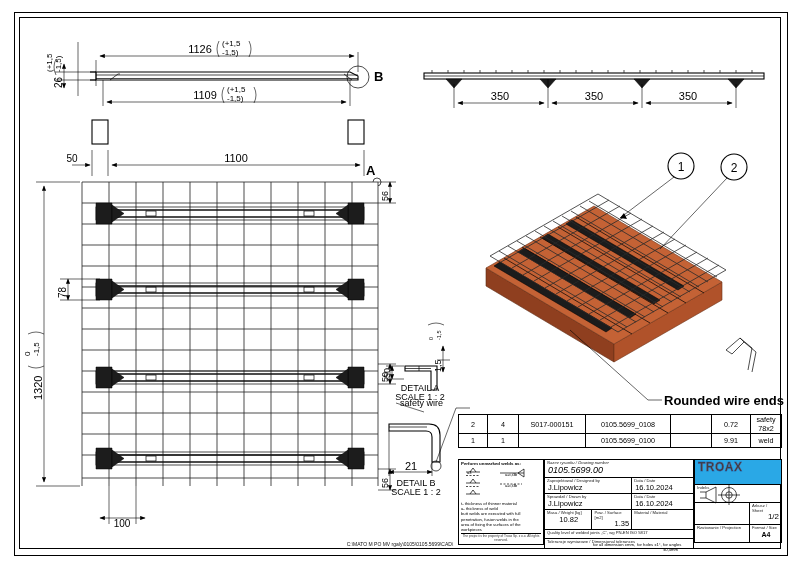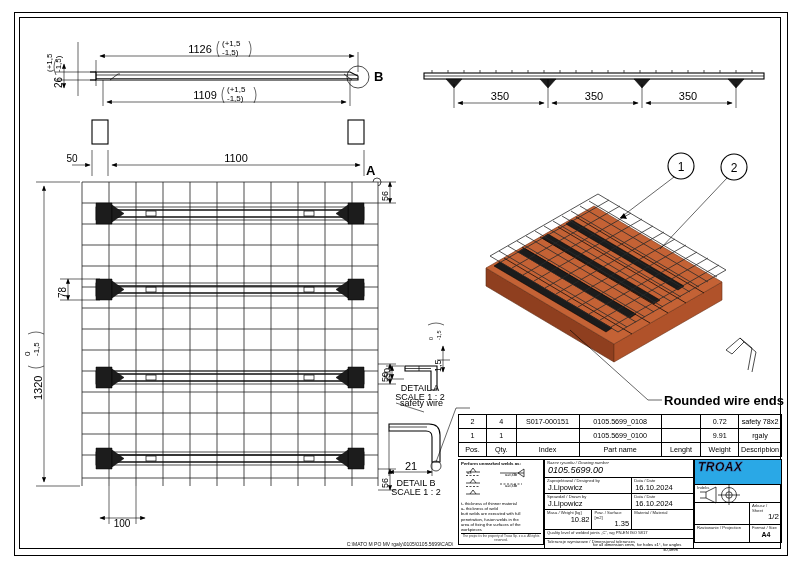--- a/index.html
+++ b/index.html
@@ -30,21 +30,21 @@
   .bold{font-weight:bold;}
   
   .tb{position:absolute;border-collapse:collapse;}
   .tb td{border:0.7px solid #000;padding:0;vertical-align:top;font-size:5px;line-height:1.1;}
   .lbl{font-size:4.2px;color:#222;display:block;padding:1px 2px 0 2px;}
   .val{font-size:9px;display:block;padding:0 2px 1px 3px;}
   .val-s{font-size:7.5px;display:block;padding:0 2px 1px 3px;}
   .ptab{position:absolute;border-collapse:collapse;}
   .ptab td{border:0.7px solid #000;font-size:7.2px;text-align:center;height:13px;padding:0 2px;}
   .troax{background:#2aa8e6;position:relative;height:100%;}
-  .troaxtxt{position:absolute;left:3px;top:1px;font-size:12px;font-weight:bold;font-style:italic;color:#000000;letter-spacing:0.5px;
+  .troaxtxt{position:absolute;left:3px;top:1px;font-size:12px;font-weight:bold;color:#404040;letter-spacing:0.5px;
      text-shadow:0 0 0 #fff;-webkit-text-stroke:0.4px #1d3f8f;}
 </style>
 </head>
 <body>
 
 <div id="sheet">
 
   <div class="frame"></div>
   <div class="frame2"></div>
 
@@ -418,30 +418,21 @@
       <td style="width:34px">0.72</td>
       <td>safety 78x2</td>
     </tr>
     <tr>
       <td>1</td>
       <td>1</td>
       <td></td>
       <td>0105.5699_0100</td>
       <td></td>
       <td>9.91</td>
-      <td>rgaly</td>
-    </tr>
-    <tr>
-      <td>Pos.</td>
-      <td>Qty.</td>
-      <td>Index</td>
-      <td>Part name</td>
-      <td>Lenght</td>
-      <td>Weight</td>
-      <td>Descripbion</td>
+      <td>weld</td>
     </tr>
   </tbody>
     </table>
 
   <table class="tb" style="left:458px;top:459px;width:86px;height:79px;">
     <tbody>
         <tr>
           <td style="height:79px;padding:2px;">
       <div style="font-size:4.4px;font-weight:bold;">Perform unmarked welds as:</div>
       <div style="height:34px;position:relative;">
@@ -487,21 +478,21 @@
         <span class="val-s">J.Lipowicz</span>
       </td>
       <td>
         <span class="lbl">Data / Date</span>
         <span class="val-s">16.10.2024</span>
       </td>
     </tr>
     <tr>
       <td style="width:48px;height:15px;">
         <span class="lbl">Masa / Weight [kg]</span>
-        <span class="val-s" style="text-align:right;">10.82</span>
+        <span class="val-s" style="text-align:center;">10.82</span>
       </td>
       <td style="width:40px;">
         <span class="lbl">Pow. / Surface [m2]</span>
         <span class="val-s" style="text-align:right;">1.35</span>
       </td>
       <td>
         <span class="lbl">Material / Material</span>
         <span class="val-s"></span>
       </td>
     </tr>

